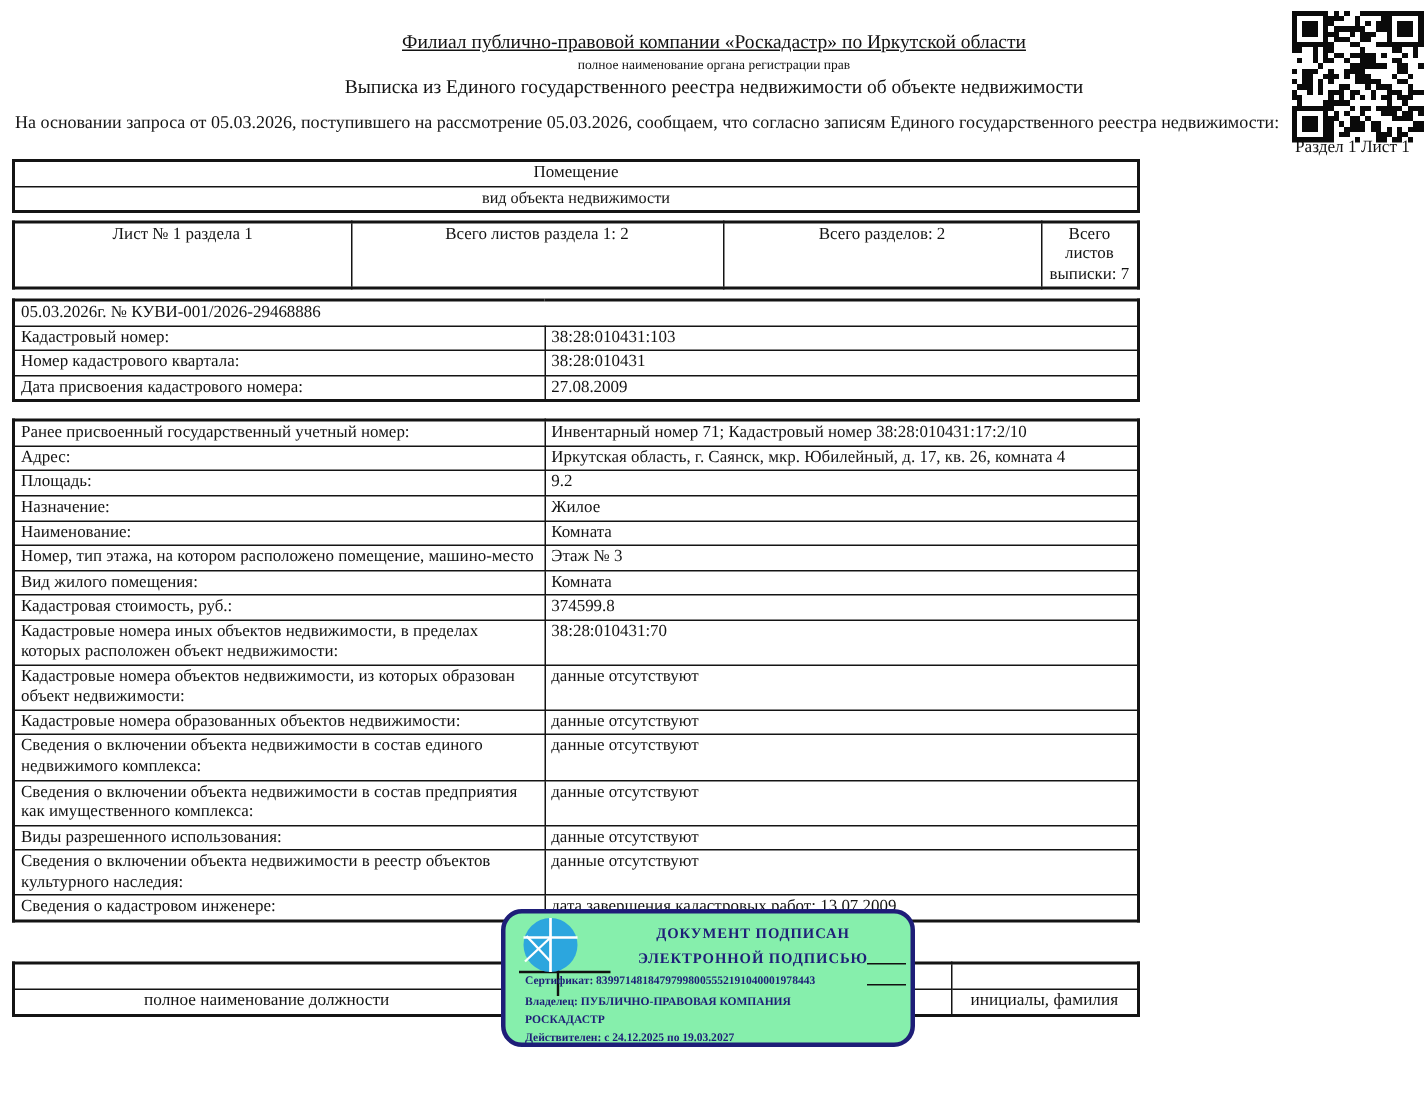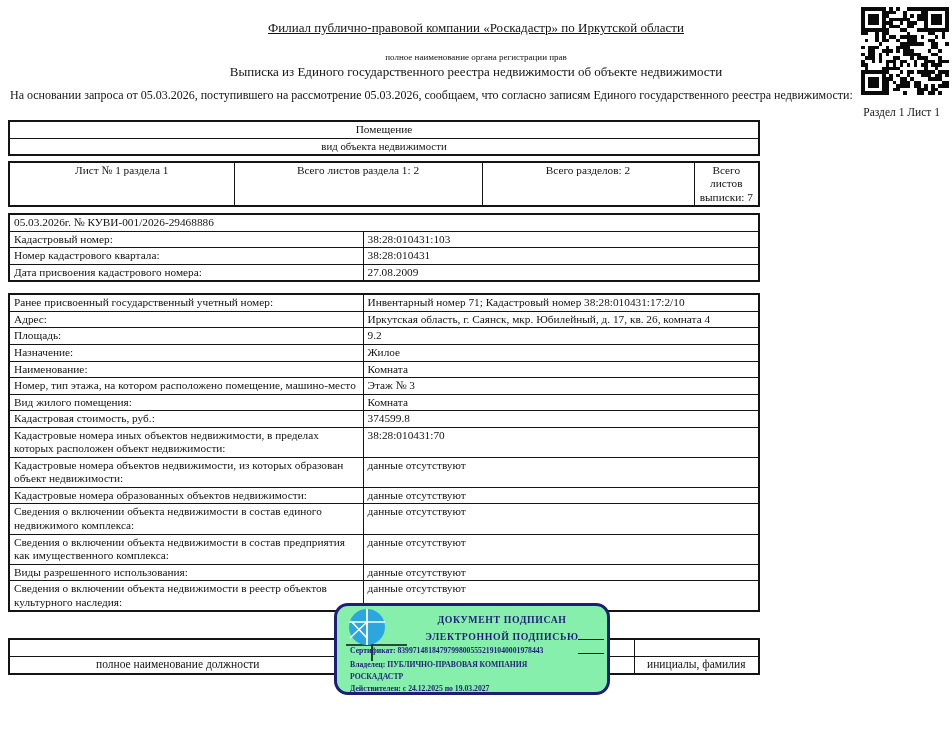--- a/index.html
+++ b/index.html
@@ -5,21 +5,21 @@
   html,body{margin:0;padding:0;background:#fff;}
   body{width:952px;height:737px;position:relative;font-family:"Liberation Serif","DejaVu Serif",serif;color:#131313;overflow:hidden;}
   .page{position:absolute;inset:0;background:#fff;}
 
   
   .qr{position:absolute;top:7px;right:1px;width:92px;height:88px;fill:#0a0a0a;shape-rendering:crispEdges;}
 
   
   .hdr{padding-top:20px;text-align:center;}
   .org{font-size:13px;text-decoration:underline;}
-  .org-cap{font-size:9px;margin-top:16px;}
+  .org-cap{font-size:9px;margin-top:2px;}
   .title{font-size:13px;margin-top:2px;}
   .subtitle{font-size:13px;margin-top:19px;}
   .req{font-size:12px;text-align:left;margin:8px 6px 0 10px;}
   .sheet{font-size:11.5px;text-align:right;padding-right:12px;margin:3px 0 2px 0;}
 
   
   table.tbl{border-collapse:collapse;table-layout:fixed;width:752px;margin-left:8px;border:2px solid #141414;}
   table.tbl td{border:1px solid #141414;font-size:11.3px;line-height:1.2;padding:1px 4px;vertical-align:top;overflow:hidden;}
   .t-a td{text-align:center;padding:1px 2px;}
   .t-a .cap{font-size:10.8px;}
@@ -521,20 +521,24 @@
   <tr>
     <td>Виды разрешенного использования:</td>
     <td>данные отсутствуют</td>
   </tr>
 
   <tr>
     <td>Сведения о включении объекта недвижимости в реестр объектов культурного наследия:</td>
     <td>данные отсутствуют</td>
   </tr>
 
+  <tr>
+    <td>Сведения о кадастровом инженере:</td>
+    <td>дата завершения кадастровых работ: 13.07.2009</td>
+  </tr>
 </tbody>
   </table>
 
   <div class="footer-wrap">
     <table class="tbl t-f">
       <colgroup>
           <col style="width:337px">
           <col style="width:288px">
           <col>
         </colgroup>

